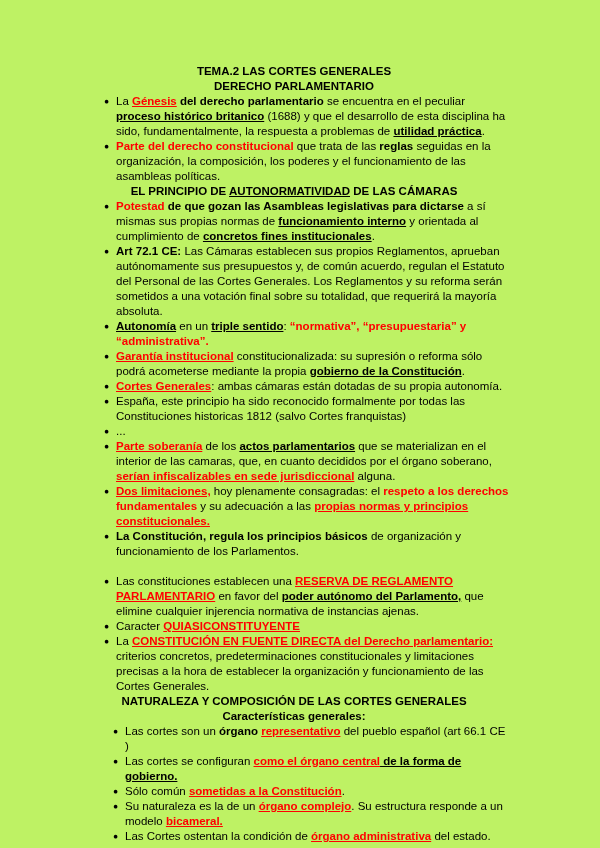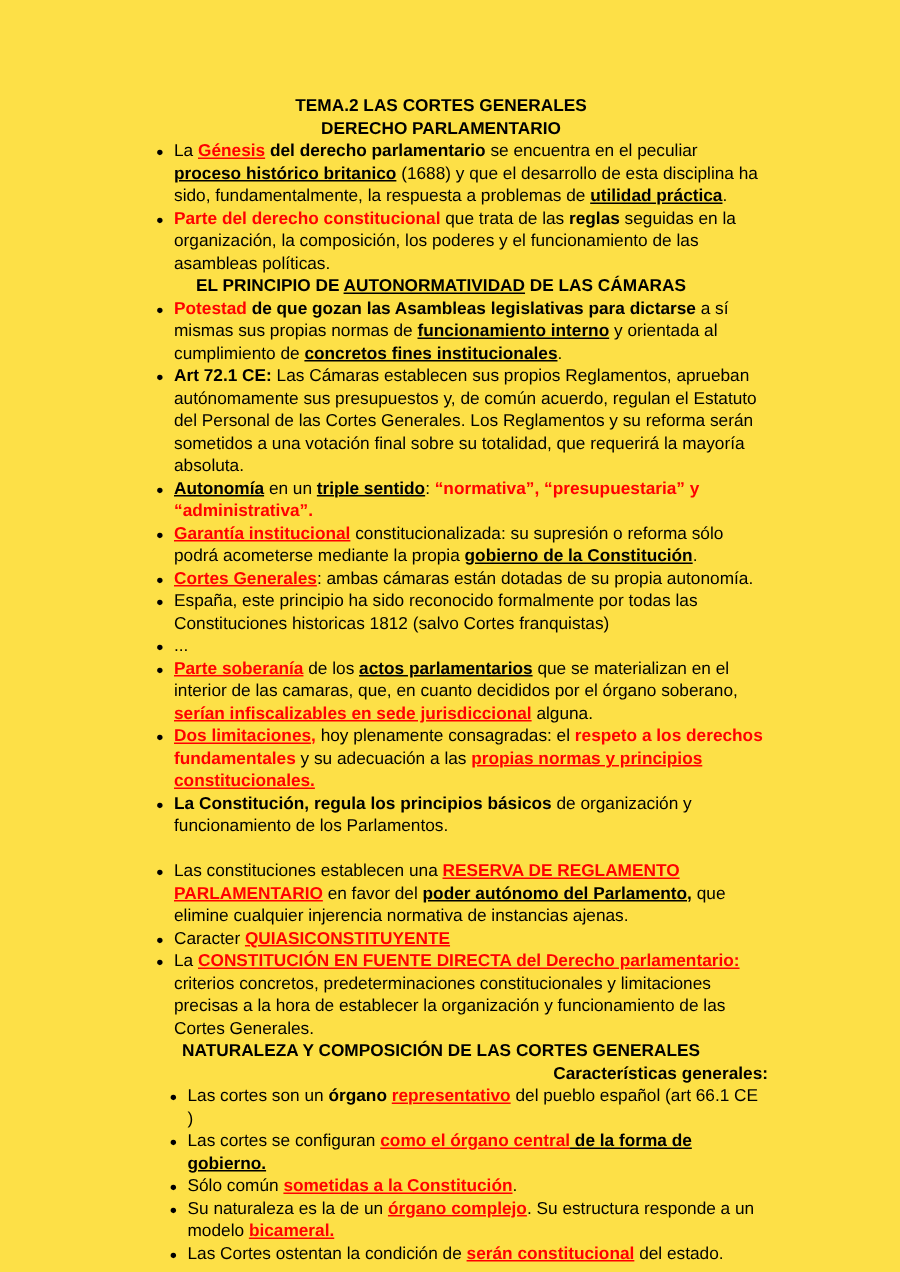--- a/index.html
+++ b/index.html
@@ -1,33 +1,33 @@
 <!DOCTYPE html>
 <html><head>
 <meta charset="utf-8">
 <style>
   html,body { margin:0; padding:0; background:#e8e8e8; }
   .page {
     position:relative;
     width:600px; height:848px;
-    background:#fde047;
+    background:#bef264;
     margin:0 auto;
     overflow:hidden;
   }
   .doc {
     padding:64px 88px 0 76px;
     font-family:"Liberation Sans", sans-serif;
     font-size:11.5px;
     line-height:15px;
     color:#000000;
     text-align:left;
   }
   .block { position:relative; }
   .block.heading { text-align:center; font-weight:bold; }
-  .block.text { text-align:right; }
+  .block.text { text-align:center; }
   .block.spacer { height:15px; }
   .block.bullet { display:flex; align-items:flex-start; }
   .block.bullet .marker {
     flex:0 0 12px;
     width:12px;
     margin-left:28px;
     font-size:8.5px;
     line-height:15px;
   }
   .block.bullet.level2 .marker { margin-left:37px; }
@@ -118,16 +118,16 @@
       <div class="block bullet level2">
         <span class="marker">●</span>
         <span class="content"><span>Sólo común </span><span class="bold und red">sometidas a la Constitución</span><span>.</span></span>
       </div>
       <div class="block bullet level2">
         <span class="marker">●</span>
         <span class="content"><span>Su naturaleza es la de un </span><span class="bold und red">órgano complejo</span><span>. Su estructura responde a un modelo </span><span class="bold und red">bicameral.</span></span>
       </div>
       <div class="block bullet level2">
         <span class="marker">●</span>
-        <span class="content"><span>Las Cortes ostentan la condición de </span><span class="bold und red">serán constitucional</span><span> del estado.</span></span>
+        <span class="content"><span>Las Cortes ostentan la condición de </span><span class="bold und red">órgano administrativa</span><span> del estado.</span></span>
       </div>
     </div>
 </div>
 
 </body></html>

